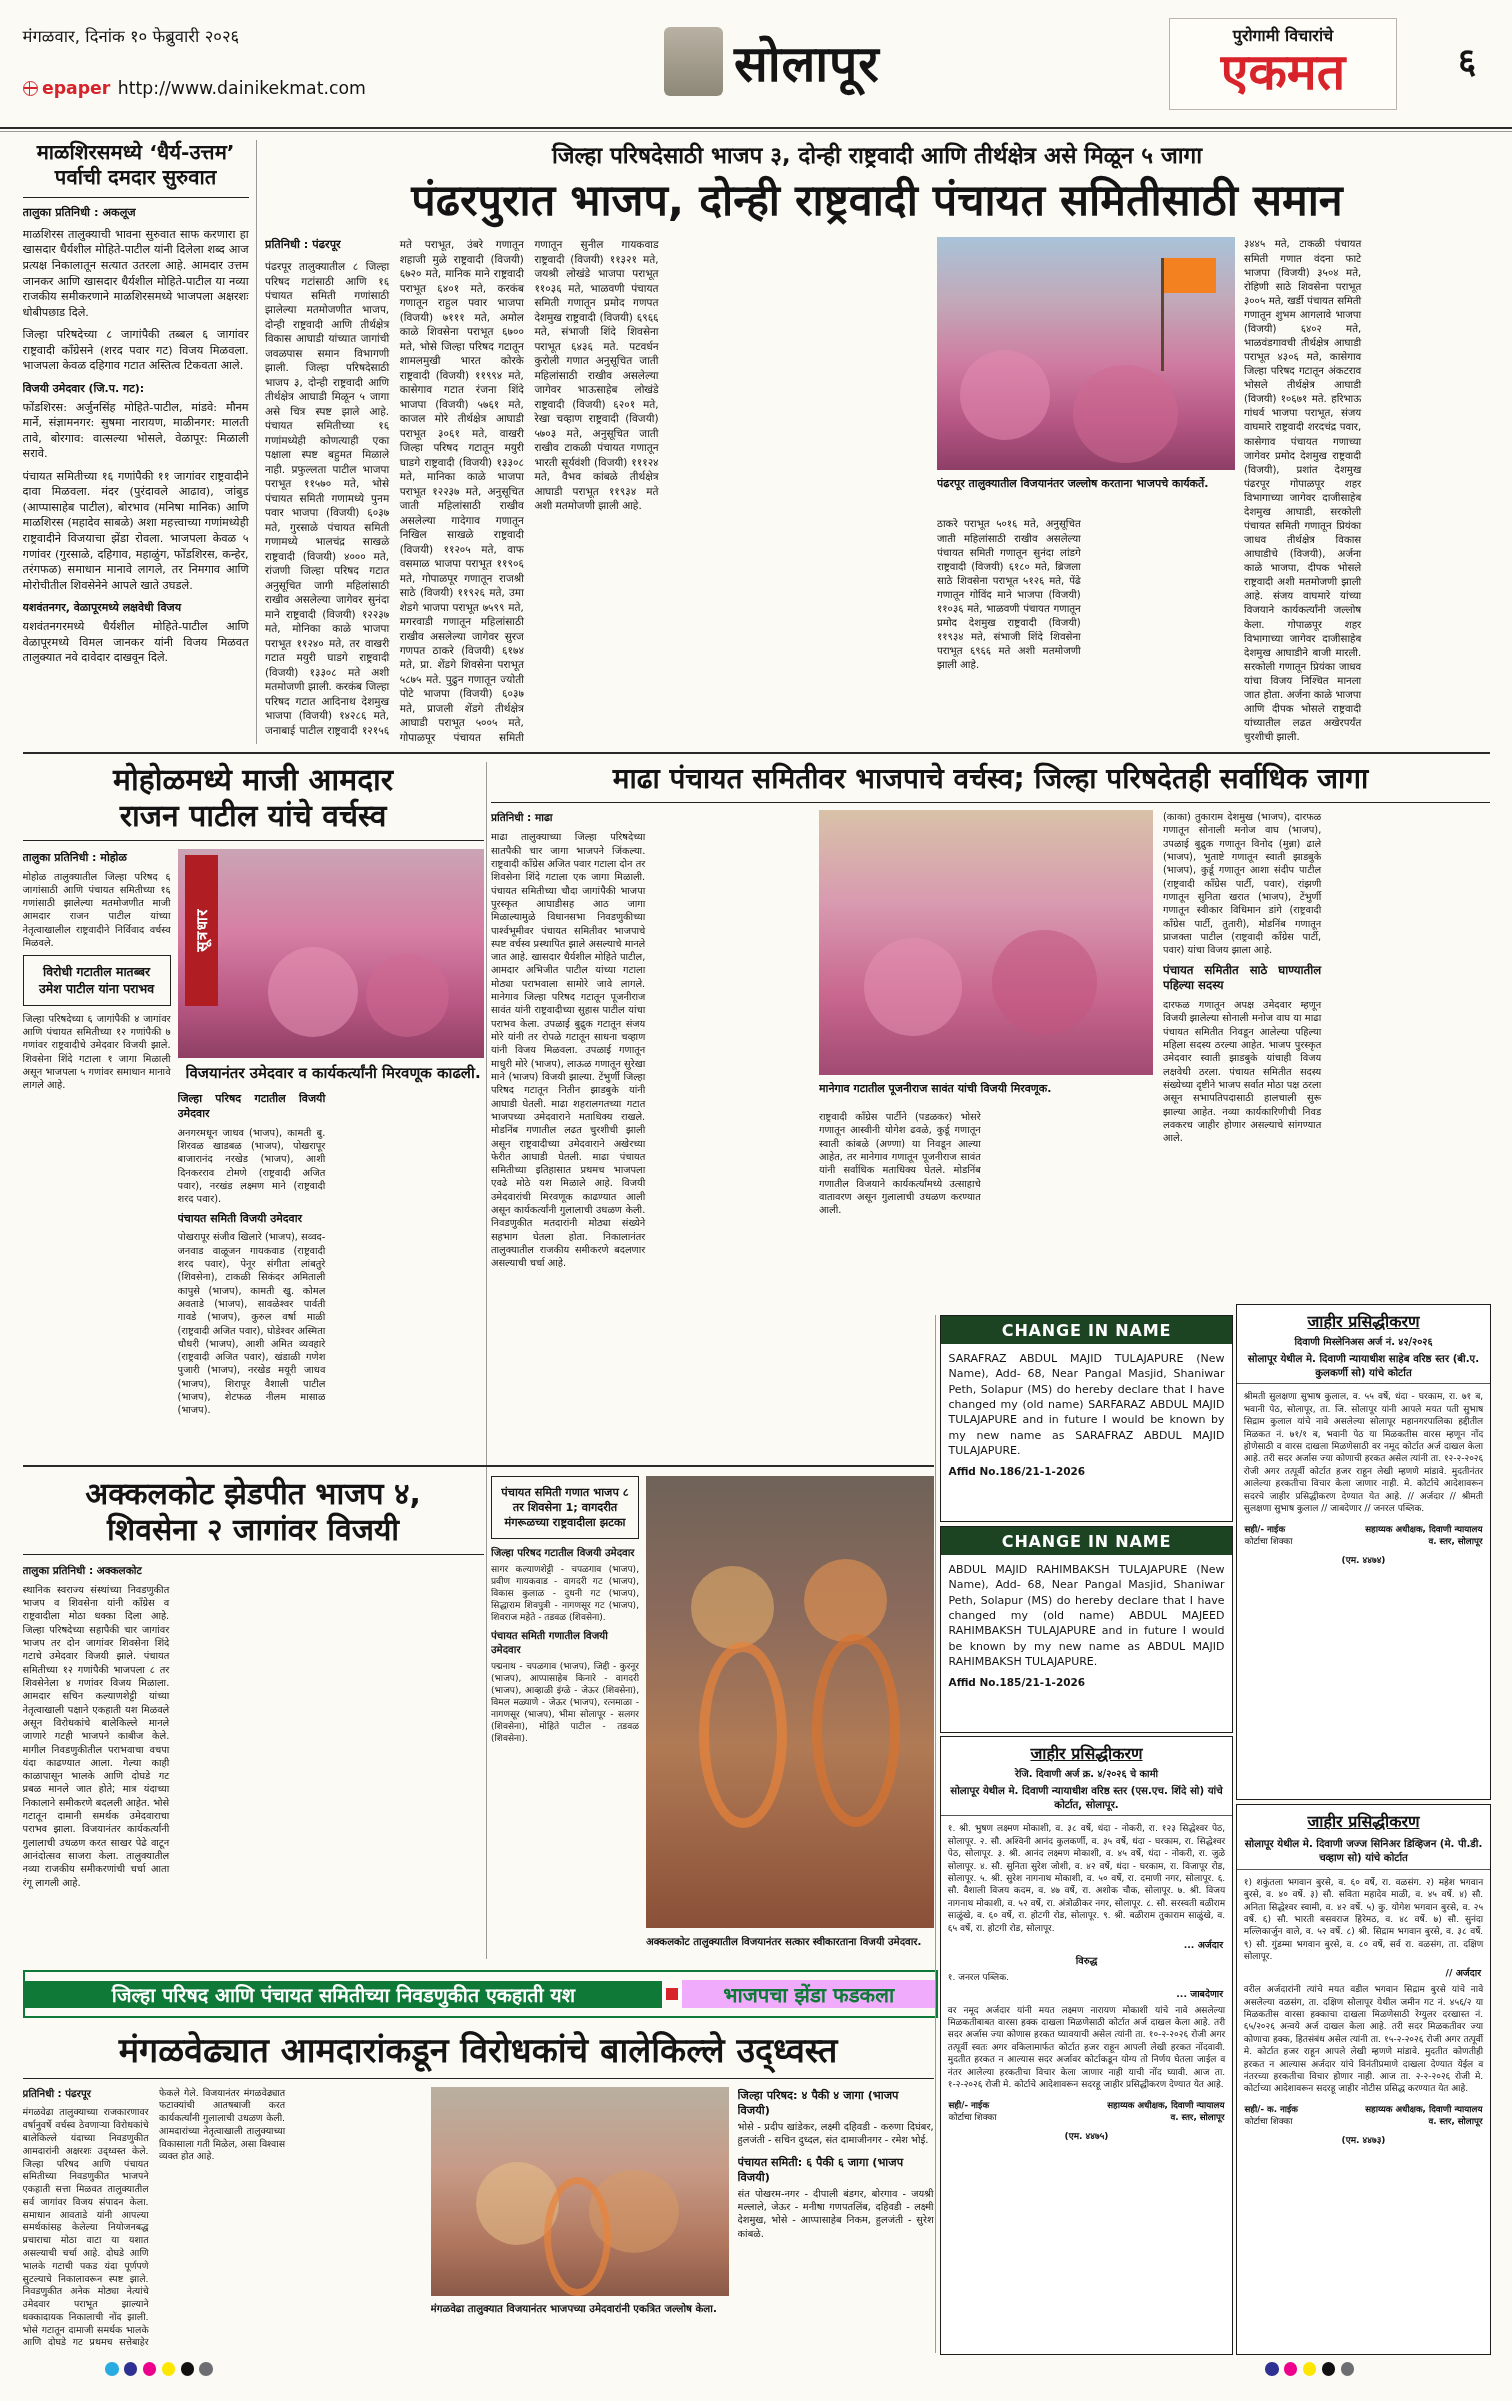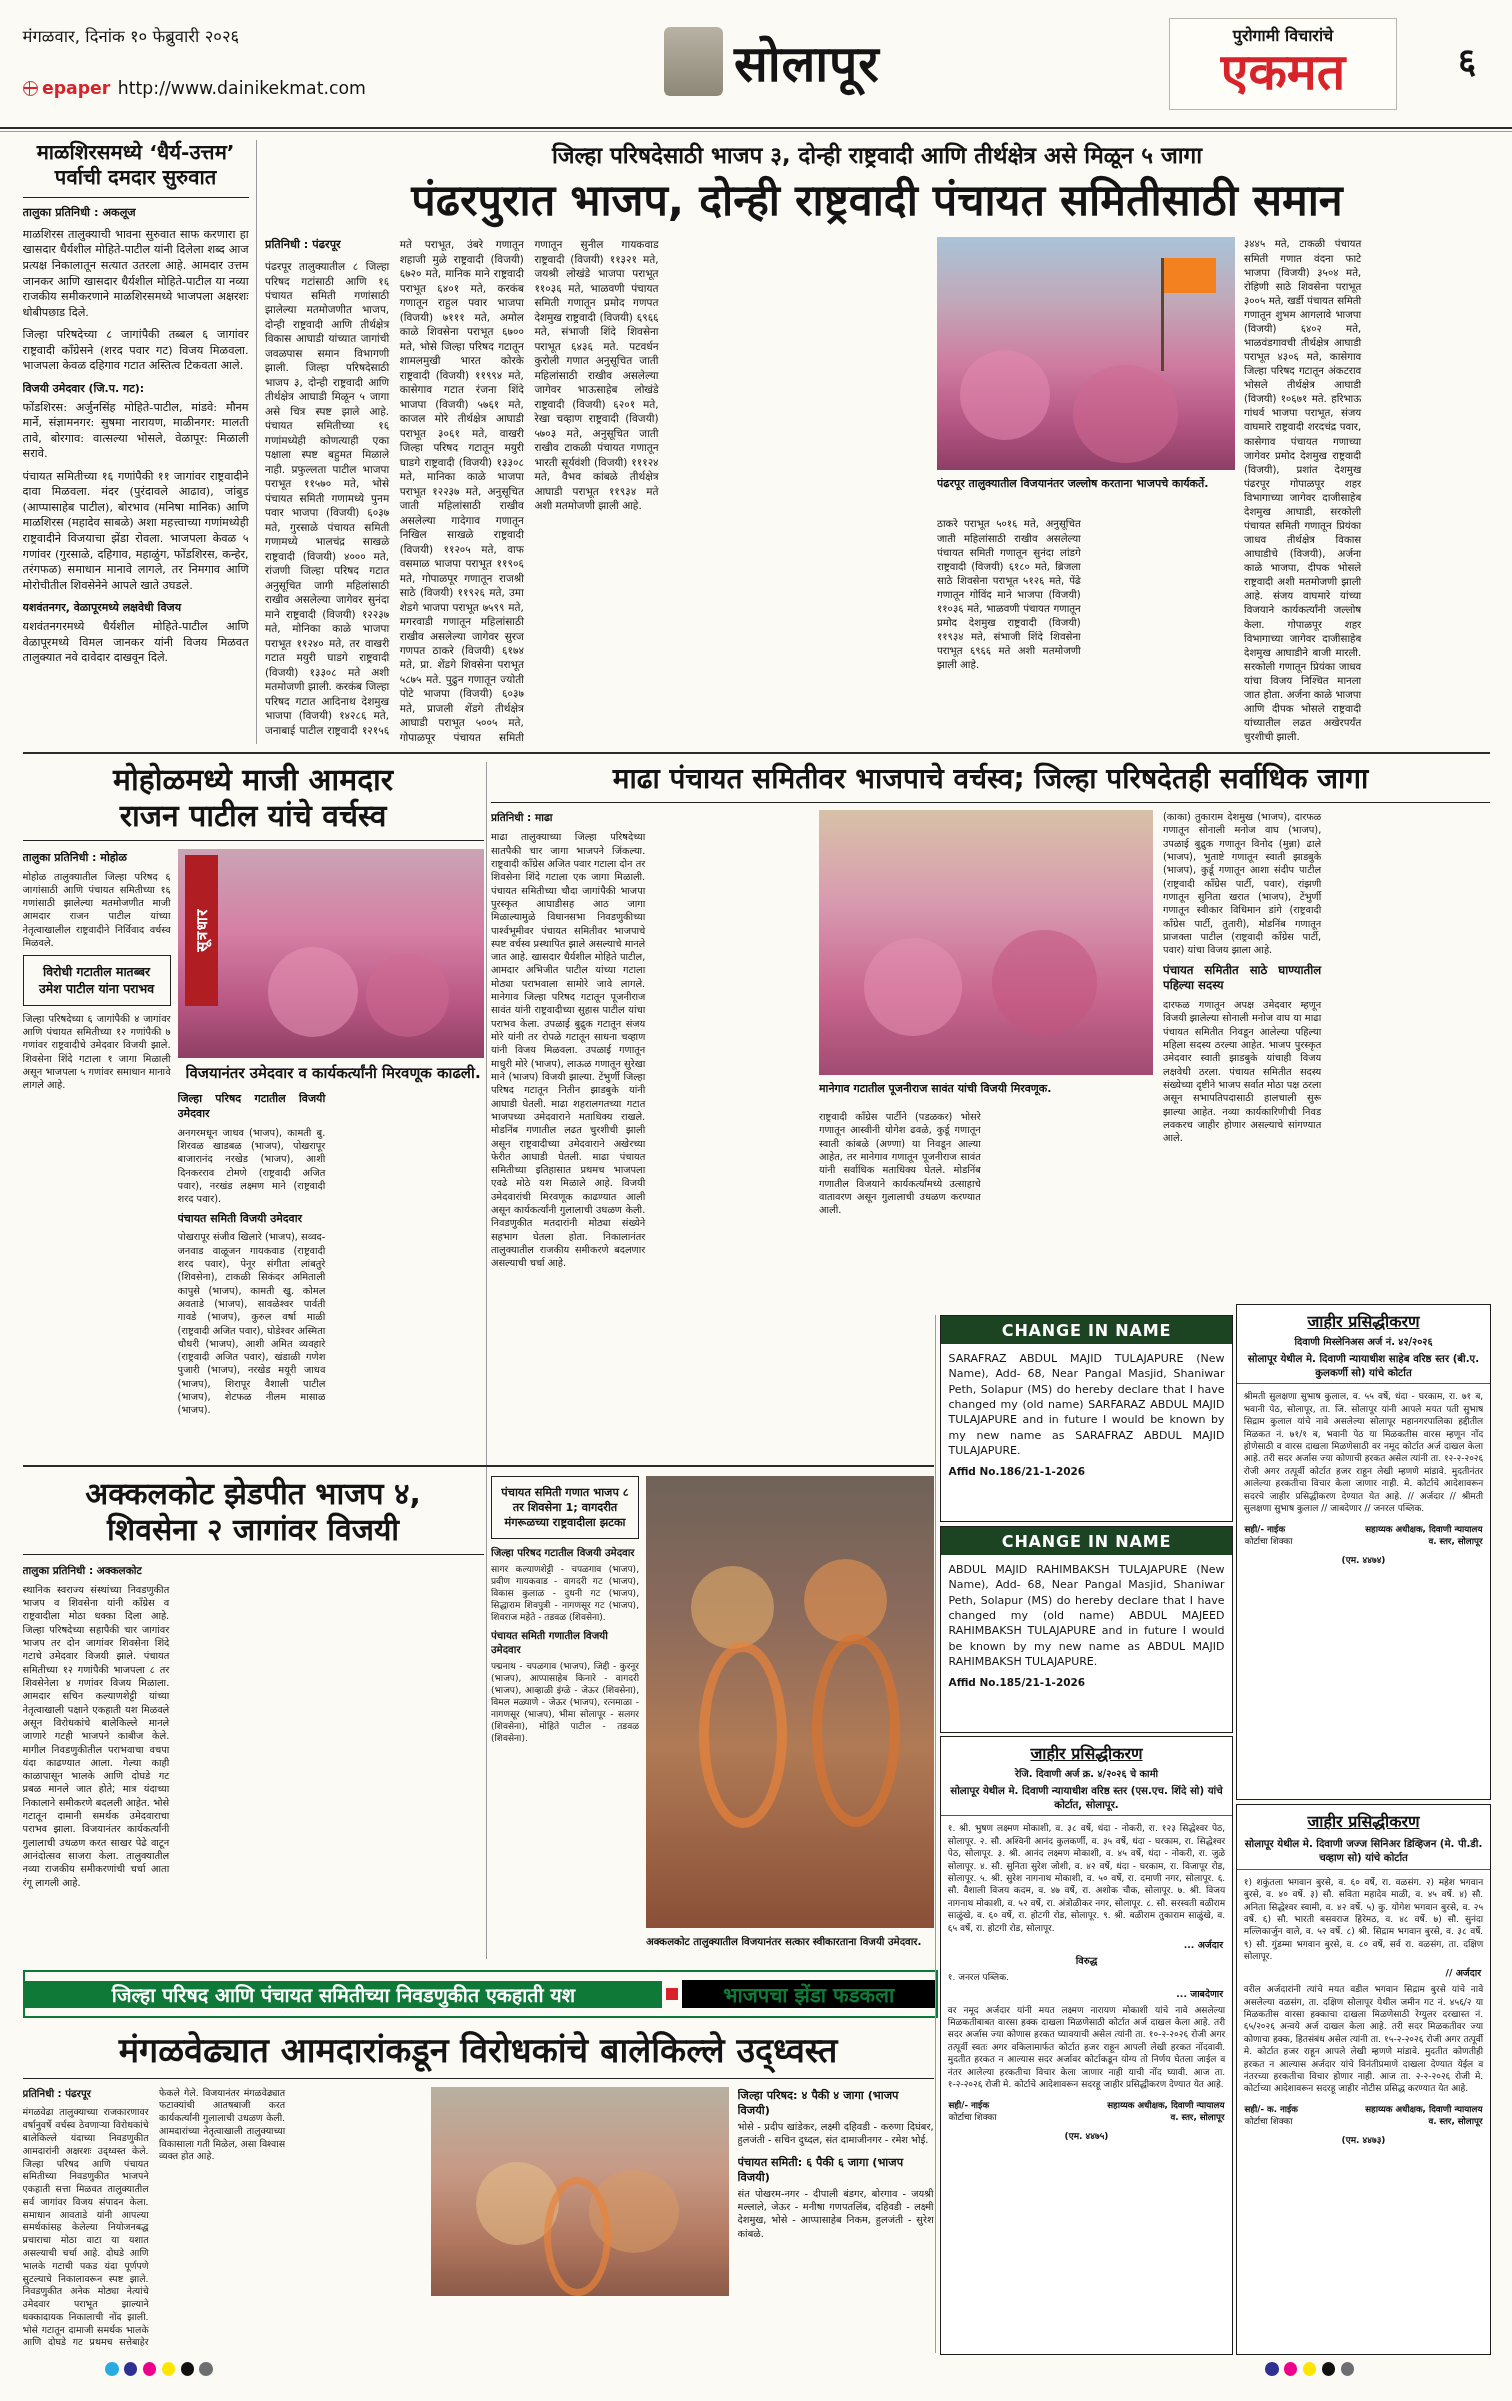--- a/index.html
+++ b/index.html
@@ -40,21 +40,21 @@
   .jahir-footer{text-align:center;font-size:9px;font-weight:bold;padding:3px 0 4.5px;}
   .dot{display:inline-block;width:13.6px;height:13.6px;border-radius:50%;margin-right:5.3px;}
   .globe{display:inline-block;width:13.6px;height:13.6px;border:1.5px solid #d8232a;border-radius:50%;position:relative;vertical-align:-2.3px;margin-right:3.8px;}
   .globe:before{content:"";position:absolute;left:0;right:0;top:5.3px;height:1.5px;background:#d8232a;}
   .globe:after{content:"";position:absolute;left:5.3px;top:0;bottom:0;width:1.5px;background:#d8232a;}
   .brand-box{border:1.5px solid #b9b4ac;background:#fffdf8;}
   .banner-strip{display:flex;align-items:center;border:2.3px solid #0f7a38;}
   .banner-left{flex:0 0 70%;background:#0f7a38;color:#fff;font-weight:bold;font-size:19.6px;display:flex;align-items:center;justify-content:center;}
   .banner-sep{flex:0 0 19.6px;display:flex;align-items:center;justify-content:center;background:#fff;}
   .banner-sq{width:12px;height:12px;background:#d8232a;}
-  .banner-right{flex:1;background:#000000;color:#0f7a38;font-weight:bold;font-size:20.3px;display:flex;align-items:center;justify-content:center;}
+  .banner-right{flex:1;background:#f0abfc;color:#0f7a38;font-weight:bold;font-size:20.3px;display:flex;align-items:center;justify-content:center;}
   .vtext{writing-mode:vertical-rl;transform:rotate(180deg);color:#fff;font-weight:bold;font-size:15px;letter-spacing:1.5px;}
 </style>
 </head>
 <body>
 
 <div class="page">
 
   <div class="abs" style="left:0;top:0;width:1512px;height:128px;">
     <div class="abs" style="left:22.6px;top:24px;font-size:16.6px;">मंगळवार, दिनांक १० फेब्रुवारी २०२६</div>
     <div class="abs" style="left:22.6px;top:78px;font-size:17.3px;">
@@ -208,20 +208,21 @@
     <div style="position:relative;height:271px;margin-top:7.5px;">
       <div class="abs cols3 smalltxt clip" style="left:0;top:0;width:399px;height:268px;font-size:9.4px;">
         <div class="byline" style="font-size:10.2px;">प्रतिनिधी : पंढरपूर</div>
         <p>मंगळवेढा तालुक्याच्या राजकारणावर वर्षानुवर्षे वर्चस्व ठेवणाऱ्या विरोधकांचे बालेकिल्ले यंदाच्या निवडणुकीत आमदारांनी अक्षरशः उद्ध्वस्त केले. जिल्हा परिषद आणि पंचायत समितीच्या निवडणुकीत भाजपने एकहाती सत्ता मिळवत तालुक्यातील सर्व जागांवर विजय संपादन केला. समाधान आवताडे यांनी आपल्या समर्थकांसह केलेल्या नियोजनबद्ध प्रचाराचा मोठा वाटा या यशात असल्याची चर्चा आहे. दोघडे आणि भालके गटाची पकड यंदा पूर्णपणे सुटल्याचे निकालावरून स्पष्ट झाले. निवडणुकीत अनेक मोठ्या नेत्यांचे उमेदवार पराभूत झाल्याने धक्कादायक निकालाची नोंद झाली. भोसे गटातून दामाजी समर्थक भालके आणि दोघडे गट प्रथमच सत्तेबाहेर फेकले गेले. विजयानंतर मंगळवेढ्यात फटाक्यांची आतषबाजी करत कार्यकर्त्यांनी गुलालाची उधळण केली. आमदारांच्या नेतृत्वाखाली तालुक्याच्या विकासाला गती मिळेल, असा विश्वास व्यक्त होत आहे.</p>
       </div>
       <div class="abs photo" style="left:408px;top:0;width:298px;height:209px;background:linear-gradient(180deg,#b8b0a0 0%,#c79a86 40%,#b0765e 75%,#8a5a48 100%);">
         <div class="blob" style="left:45px;top:75px;width:83px;height:83px;background:#e8c087;"></div>
         <div class="blob" style="left:158px;top:83px;width:90px;height:83px;background:#d89a64;"></div>
         <div class="abs" style="left:113px;top:90px;width:53px;height:105px;border:7.5px solid #e8833a;border-radius:50%;opacity:.7;"></div>
       </div>
+      <div class="abs caption clip" style="left:408px;top:212px;width:298px;height:45px;font-size:10.2px;">मंगळवेढा तालुक्यात विजयानंतर भाजपच्या उमेदवारांनी एकत्रित जल्लोष केला.</div>
       <div class="abs clip" style="left:715px;top:0;width:196px;height:268px;">
         <div class="b" style="font-size:11.3px;margin-bottom:3px;">जिल्हा परिषद: ४ पैकी ४ जागा (भाजप विजयी)</div>
         <div class="smalltxt" style="margin-bottom:7.5px;">भोसे - प्रदीप खांडेकर, लक्ष्मी दहिवडी - करुणा दिघंबर, हुलजंती - सचिन दुध्दल, संत दामाजीनगर - रमेश भोई.</div>
         <div class="b" style="font-size:11.3px;margin-bottom:3px;">पंचायत समिती: ६ पैकी ६ जागा (भाजप विजयी)</div>
         <div class="smalltxt">संत पोखरम-नगर - दीपाली बंडगर, बोरगाव - जयश्री मल्लाले, जेऊर - मनीषा गणपतलिंब, दहिवडी - लक्ष्मी देशमुख, भोसे - आप्पासाहेब निकम, हुलजंती - सुरेश कांबळे.</div>
       </div>
     </div>
   </div>
 
   <div class="abs rule-thin" style="left:935px;top:1315px;width:0.8px;height:1038px;"></div>

